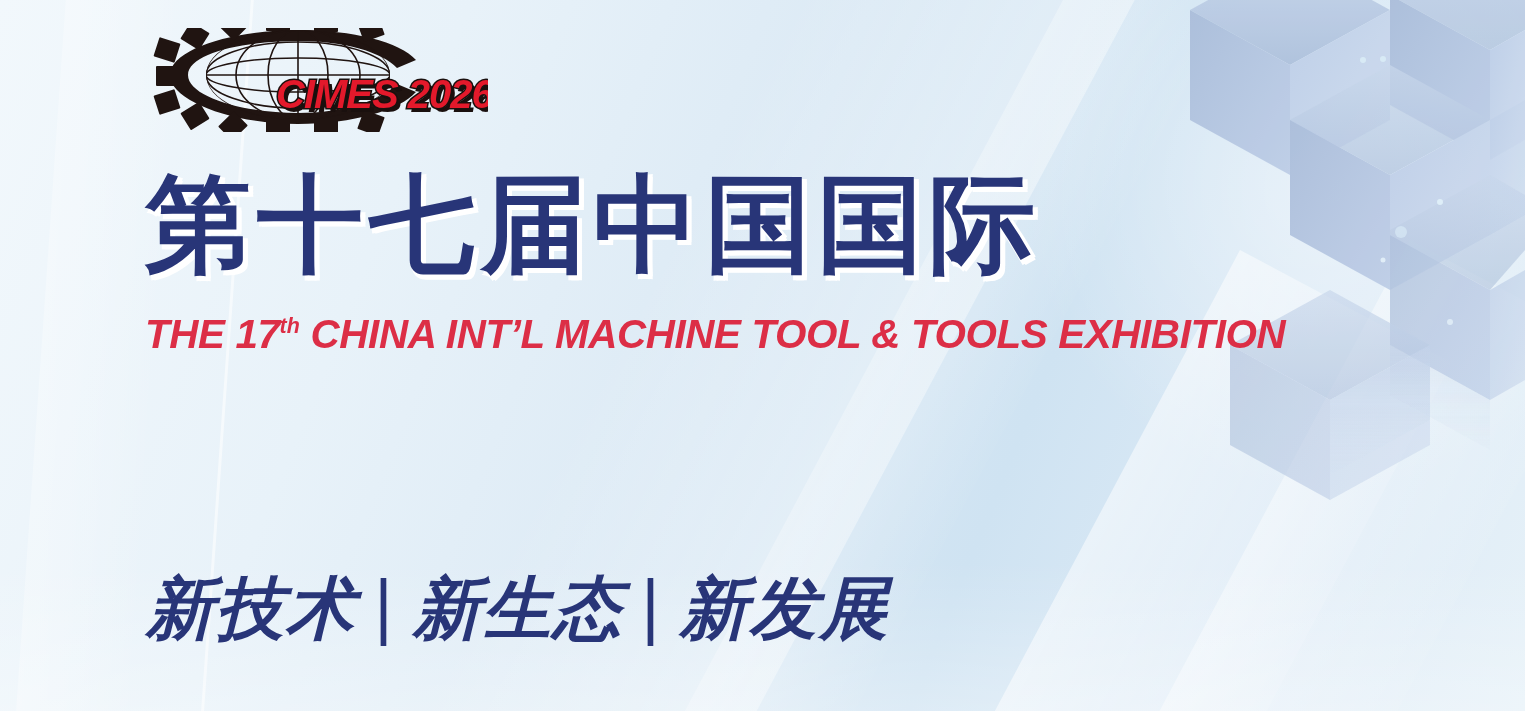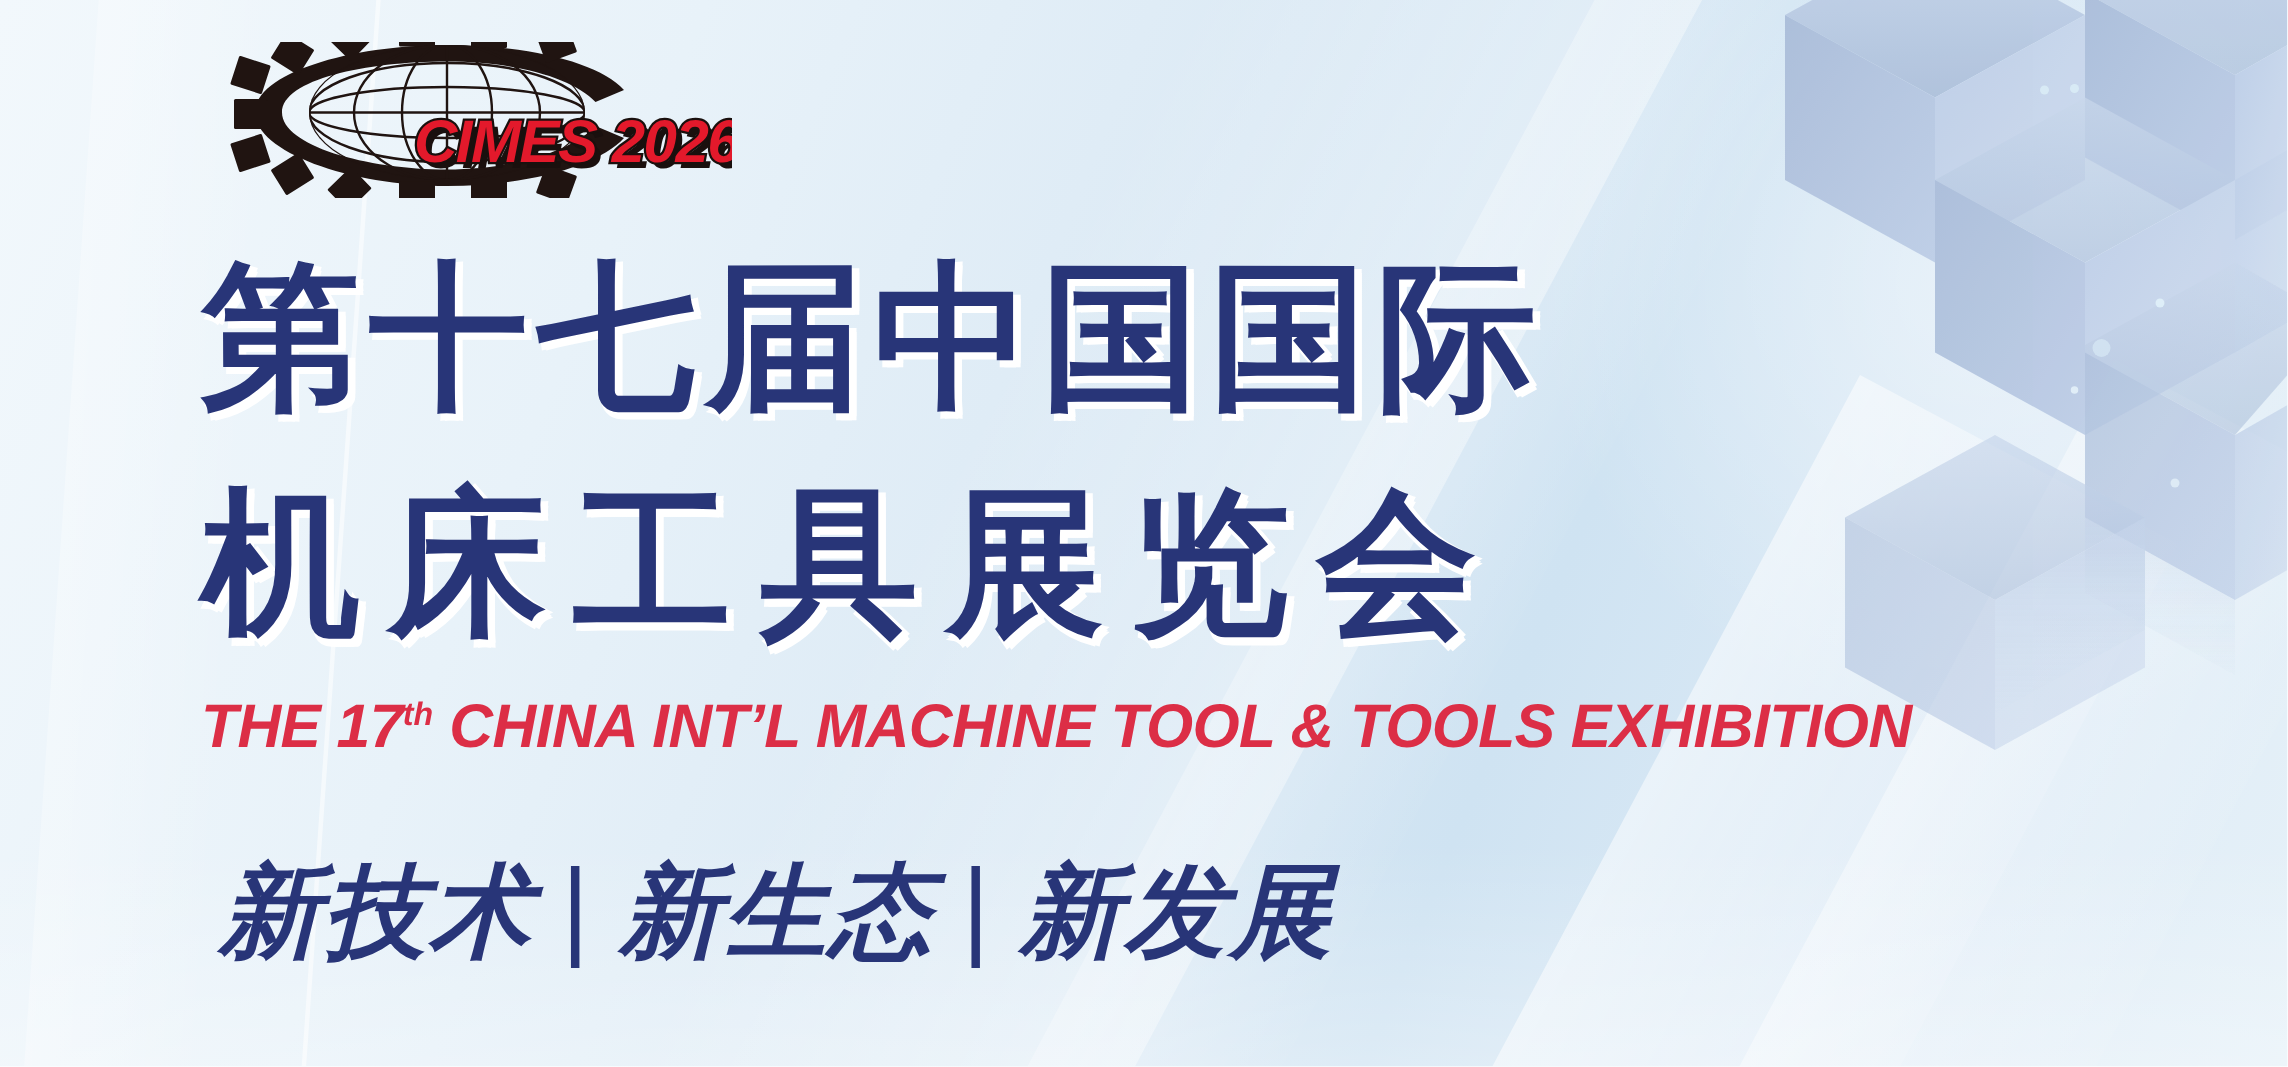--- a/index.html
+++ b/index.html
@@ -81,21 +81,21 @@
   .logo {
     position: absolute;
     left: 148px; top: 28px;
     width: 340px; height: 104px;
   }
   .logo svg { display: block; }
 
   
   .headline {
     position: absolute;
-    left: 134px; top: 150px;
+    left: 145px; top: 150px;
     width: 1120px;
   }
   .cn-line {
     font-family: "DejaVu Sans", "Liberation Sans", sans-serif;
     font-weight: 700;
     font-size: 106px;
     line-height: 1.42;
     color: #283578;
     letter-spacing: 6px;
     white-space: nowrap;
@@ -270,19 +270,18 @@
 
       <g>
         <text x="128" y="80" font-family="'Liberation Sans','DejaVu Sans',sans-serif" font-size="40" font-weight="700" font-style="italic" letter-spacing="-1" fill="#1a100e" transform="translate(4,4)">CIMES 2026</text>
         <text x="128" y="80" font-family="'Liberation Sans','DejaVu Sans',sans-serif" font-size="40" font-weight="700" font-style="italic" letter-spacing="-1" fill="#e3192b" stroke="#1a100e" stroke-width="3" paint-order="stroke">CIMES 2026</text>
       </g>
     </svg>
   </div>
 
   <div class="headline">
     <div class="cn-line first">第十七届中国国际</div>
-    <div class="cn-line second">机床工具展览会</div>
     <div class="en-sub"><span>THE 17</span><sup>th</sup><span> CHINA INT’L MACHINE TOOL &amp; TOOLS EXHIBITION</span></div>
   </div>
 
   <div class="tagline"><span>新技术</span><span class="sep">|</span><span>新生态</span><span class="sep">|</span><span>新发展</span></div>
 
 </div>
 
 </body></html>

